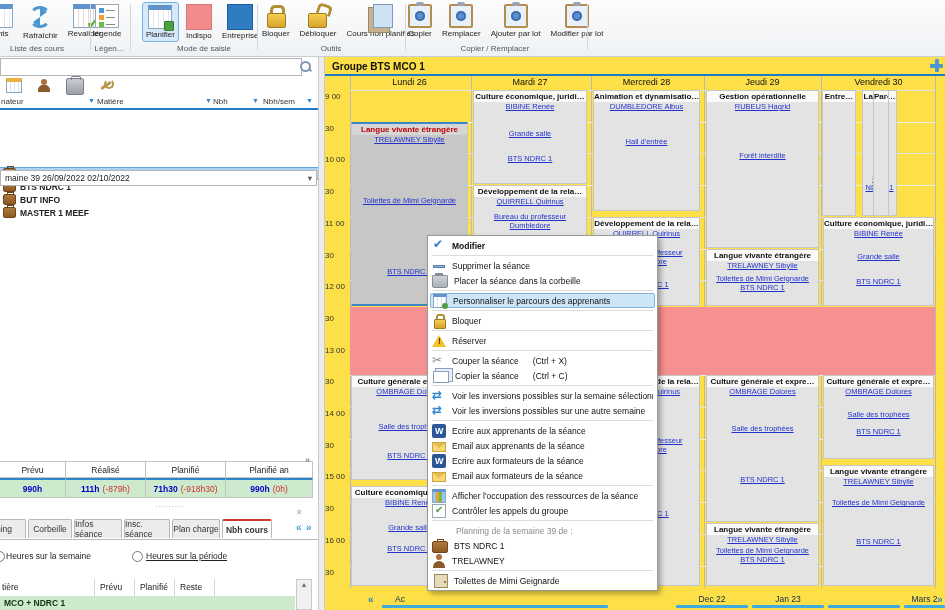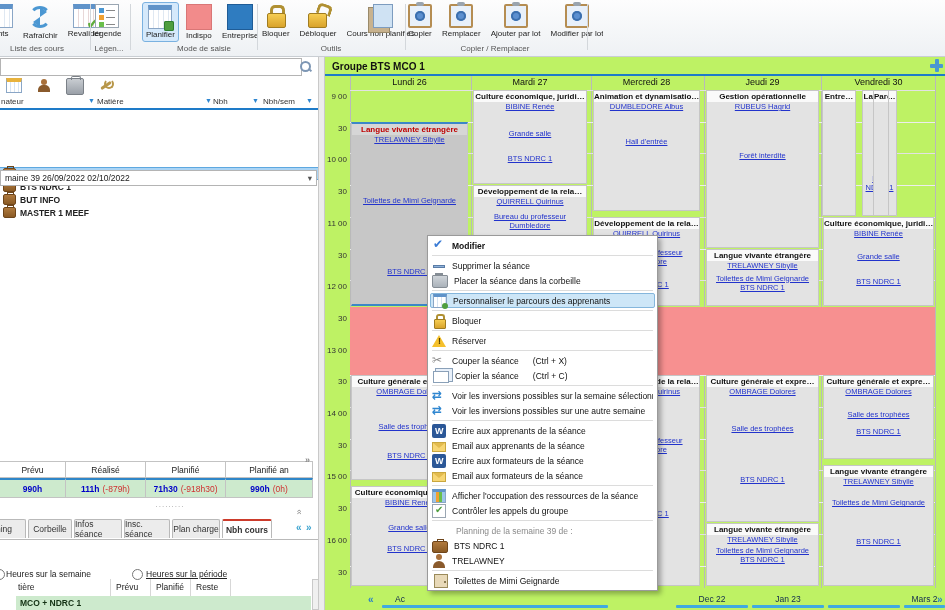--- a/index.html
+++ b/index.html
@@ -79,28 +79,28 @@
   .radio.checked::before{content:"";position:absolute;left:2px;top:2px;width:3px;height:3px;background:#444;border-radius:50%}
   .rlabel{position:absolute;font-size:8.5px;color:#222}
   #periodbox{left:0;top:113px;width:317px;height:16px;border:1px solid #b4b4b4;background:#fff;box-sizing:border-box;
              font-size:8.5px;display:flex;align-items:center;padding:0 4px;cursor:pointer}
   .nbh-col{position:absolute;top:0;font-size:8.5px;color:#222}
   .nbh-sep{position:absolute;top:0;width:1px;height:30px;background:#d7d7d7}
   #nbhrow{position:absolute;left:0;top:17px;width:295px;height:14px;background:#cdeacd;display:flex;align-items:center}
   #nbhrow .lbl{font-size:8.5px;font-weight:bold;color:#143214;padding-left:4px}
   .vscroll{position:absolute;background:#f0f0f0;border:1px solid #c9c9c9;box-sizing:border-box}
   
-  #calpanel{left:325px;top:57px;width:620px;height:553px;background:#bef264}
+  #calpanel{left:325px;top:57px;width:620px;height:553px;background:#fde047}
   #caltitle{left:7px;top:4px;font-size:10px;font-weight:bold;color:#111}
   #calplus{left:605px;top:2px;width:13px;height:13px;cursor:pointer}
   #calplus::before{content:"";position:absolute;left:5px;top:0;width:4px;height:13px;background:#4b97d2;border-radius:1px}
   #calplus::after{content:"";position:absolute;left:0;top:5px;width:13px;height:4px;background:#4b97d2;border-radius:1px}
   #caltitleline{left:0;top:17px;width:620px;height:2px;background:#1e7bc8}
   .dayhead{position:absolute;top:20px;height:13px;text-align:center;font-size:9px;color:#111}
-  .tlabel{position:absolute;font-size:8px;color:#333;width:22px;text-align:right}
+  .tlabel{position:absolute;font-size:8px;color:#333;width:38px;text-align:left}
   .hgrid{position:absolute;height:1px;background:#ededed}
   .vgrid{position:absolute;top:19px;width:1px;background:#b9b9b9}
   #lunch{position:absolute;background:#f79090}
   .ev{position:absolute;background:#e3e3e3;border:1px solid #c6c6c6;box-sizing:border-box;overflow:hidden}
   .ev.sel{background:#c7c7c7;border-top:2px solid #3c87c7;border-bottom:2px solid #3c87c7}
   .ev .tt{background:#fafafa;font-size:8px;font-weight:bold;color:#111;text-align:center;white-space:nowrap;overflow:hidden;height:11px;line-height:11px}
   .ev.sel .tt{background:#d6d6d6;color:#c00000}
   .ev .ln{font-size:7.5px;color:#2233cc;text-decoration:underline;text-align:center;line-height:9px;cursor:pointer}
   .mnav-lbl{position:absolute;font-size:8.5px;color:#102a4e;text-align:center;cursor:pointer;white-space:nowrap}
   .mnav-bar{position:absolute;height:3px;background:#3fa9e0;border-radius:1px}
@@ -306,31 +306,31 @@
       <div class="btab" style="left: -18px; width: 44px;">ning</div>
       <div class="btab" style="left: 28px; width: 44px;">Corbeille</div>
       <div class="btab" style="left: 74px; width: 48px;">Infos séance</div>
       <div class="btab" style="left: 124px; width: 46px;">Insc. séance</div>
       <div class="btab" style="left: 172px; width: 48px;">Plan charge</div>
       <div class="btab active" style="left: 222px; width: 50px;">Nbh cours</div>
     </div>
   <div class="abs chev" style="left:296px;top:465px;color:#3ba3cf">«</div>
   <div class="abs chev" style="left:306px;top:465px;color:#3ba3cf">»</div>
 
-  <div id="radiosrow" class="abs" style="left:0;top:510px;width:318px;height:14px">
+  <div id="radiosrow" class="abs" style="left:0;top:492px;width:318px;height:14px">
       <span class="radio checked" style="left: -6px; top: 2px;"></span>
       <span class="rlabel nowrap" style="left: 6px; top: 2px;">Heures sur la semaine</span>
       <span class="radio" style="left: 132px; top: 2px;"></span>
       <span class="rlabel nowrap" style="left: 146px; top: 2px; text-decoration: underline;">Heures sur la période</span>
     </div>
   <div id="periodbox" class="abs">
     <span class="nowrap" style="flex:1">maine 39 26/09/2022 02/10/2022</span>
     <span style="color:#555">▾</span>
   </div>
-  <div id="nbhtable" class="abs" style="left:16px;top:522px;width:378px;height:31px">
+  <div id="nbhtable" class="abs" style="left:0;top:522px;width:378px;height:31px">
       <span class="nbh-col nowrap" style="left: 2px; top: 3px;">tière</span>
       <span class="nbh-col nowrap" style="left: 100px; top: 3px;">Prévu</span>
       <span class="nbh-col nowrap" style="left: 140px; top: 3px;">Planifié</span>
       <span class="nbh-col nowrap" style="left: 180px; top: 3px;">Reste</span>
       <div class="nbh-sep" style="left: 94px;"></div>
       <div class="nbh-sep" style="left: 134px;"></div>
       <div class="nbh-sep" style="left: 174px;"></div>
       <div class="nbh-sep" style="left: 214px;"></div>
       <div id="nbhrow">
         <span class="lbl nowrap">MCO + NDRC 1</span>

